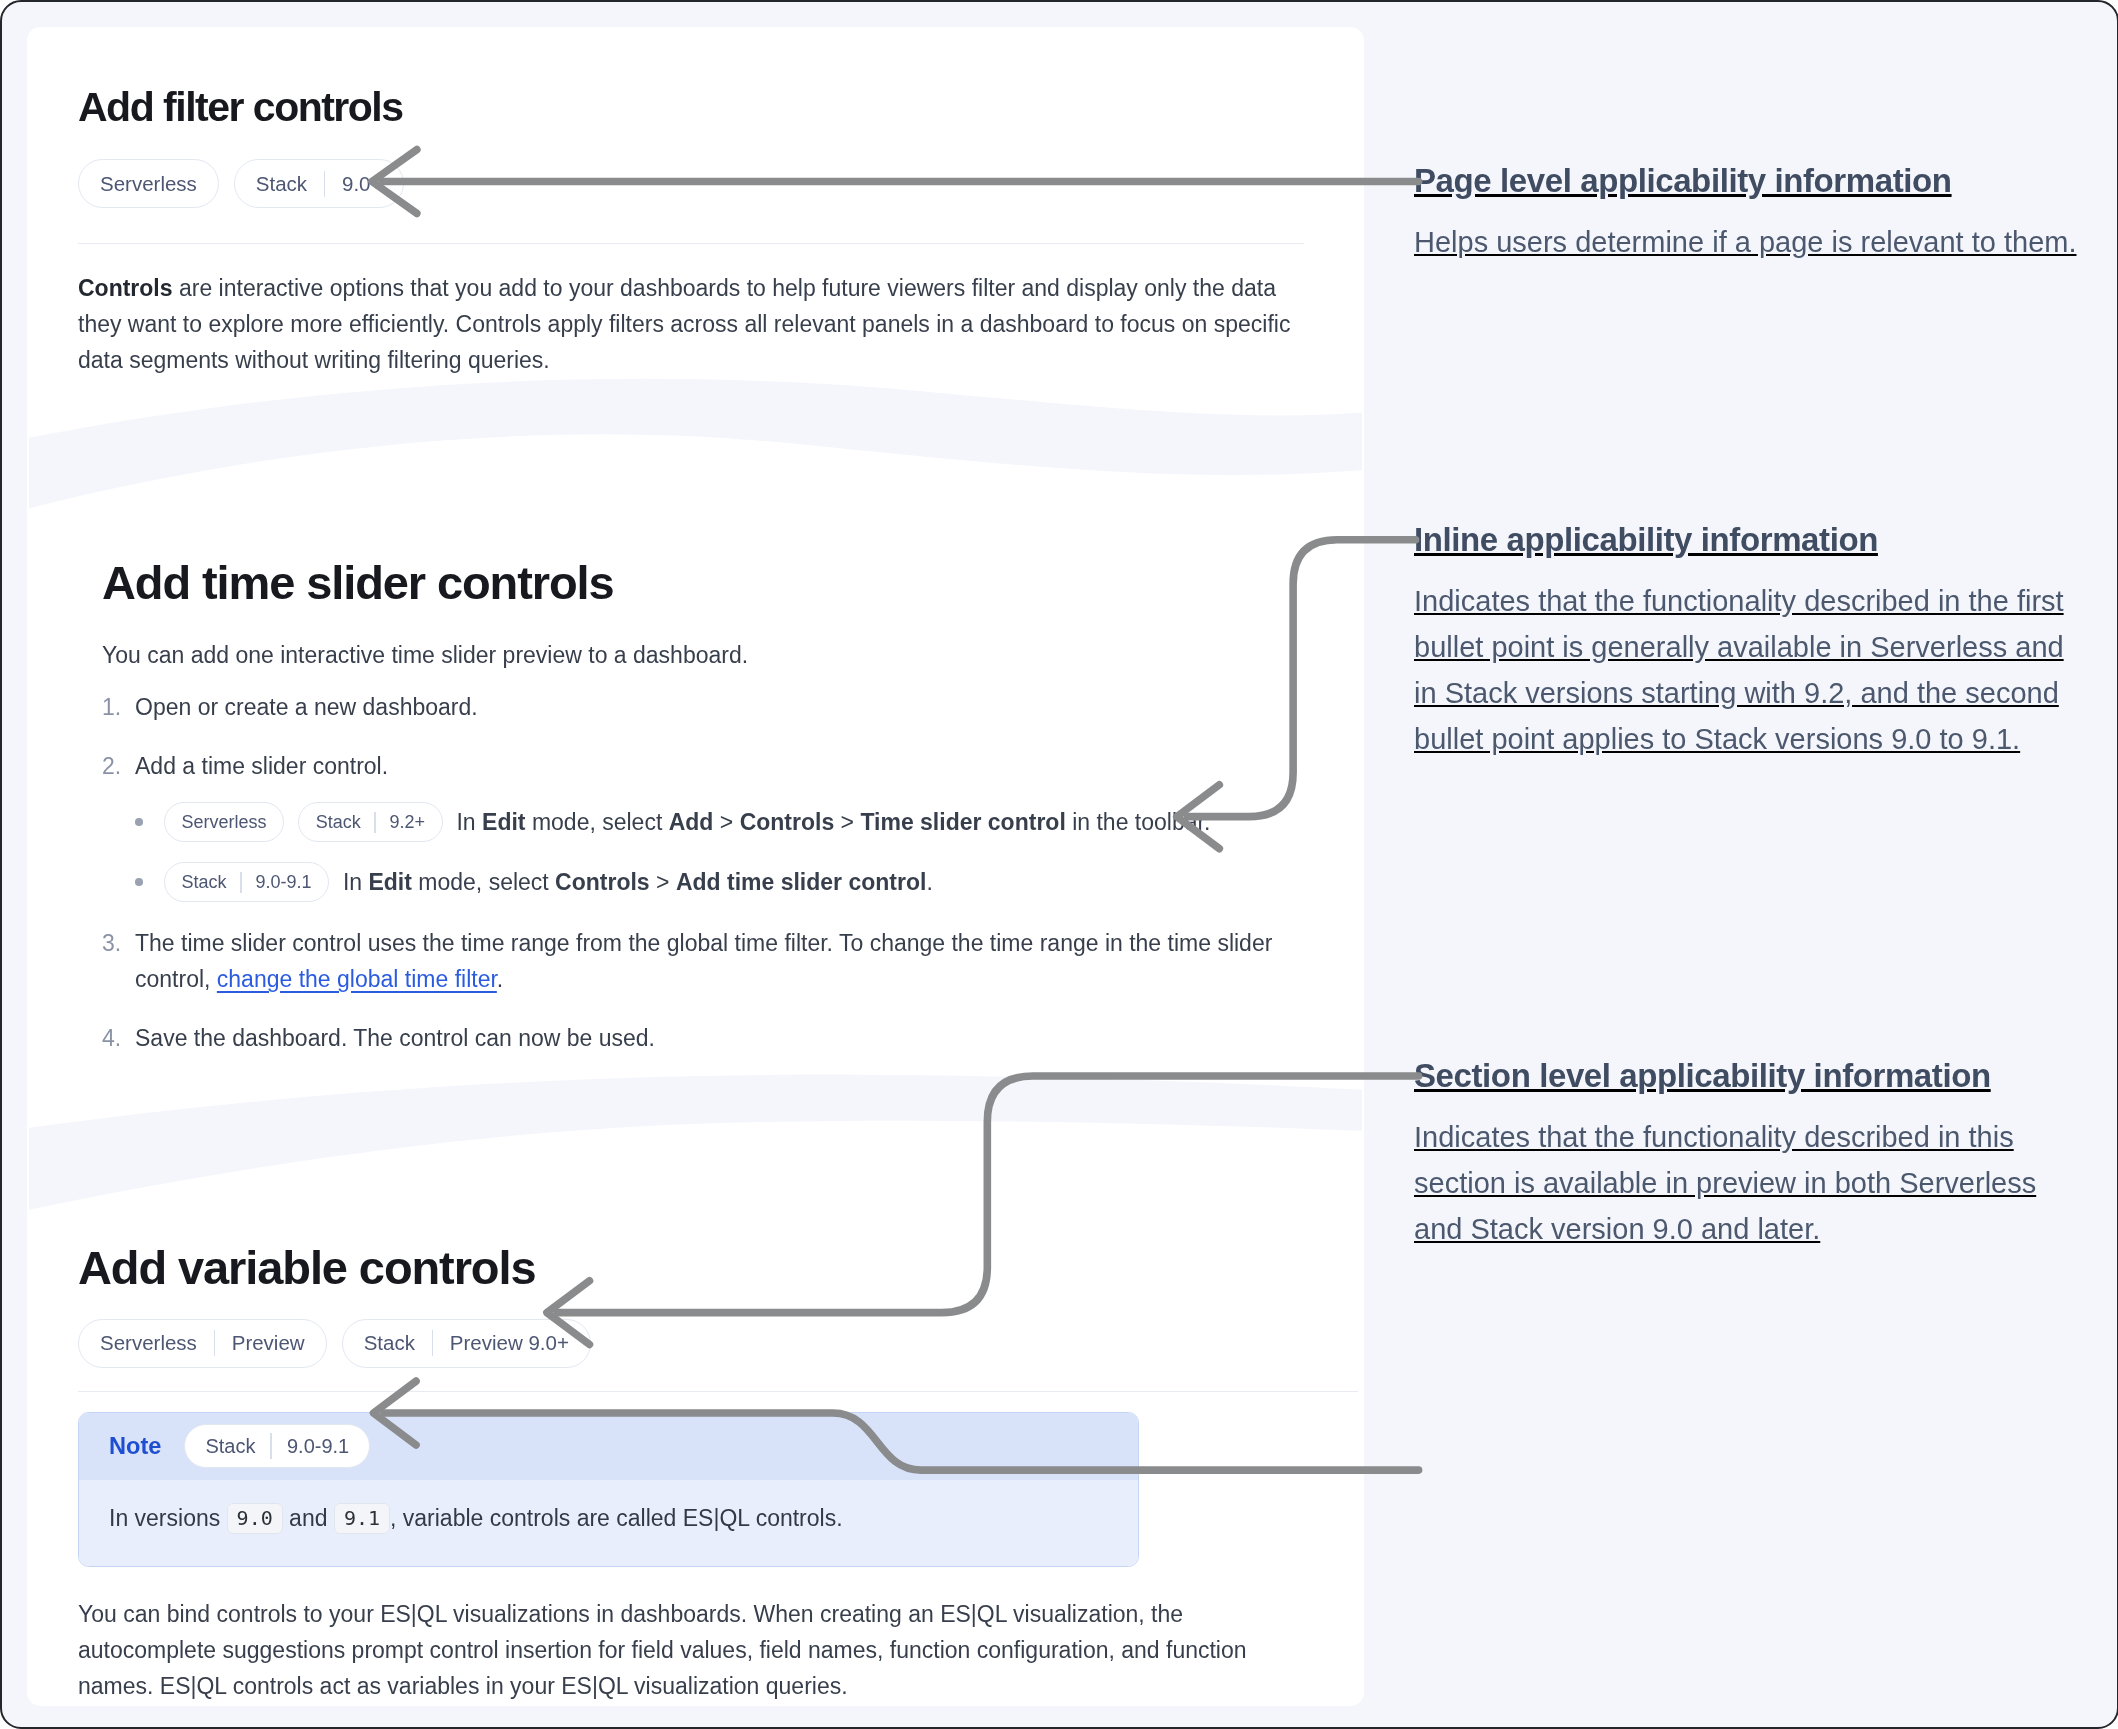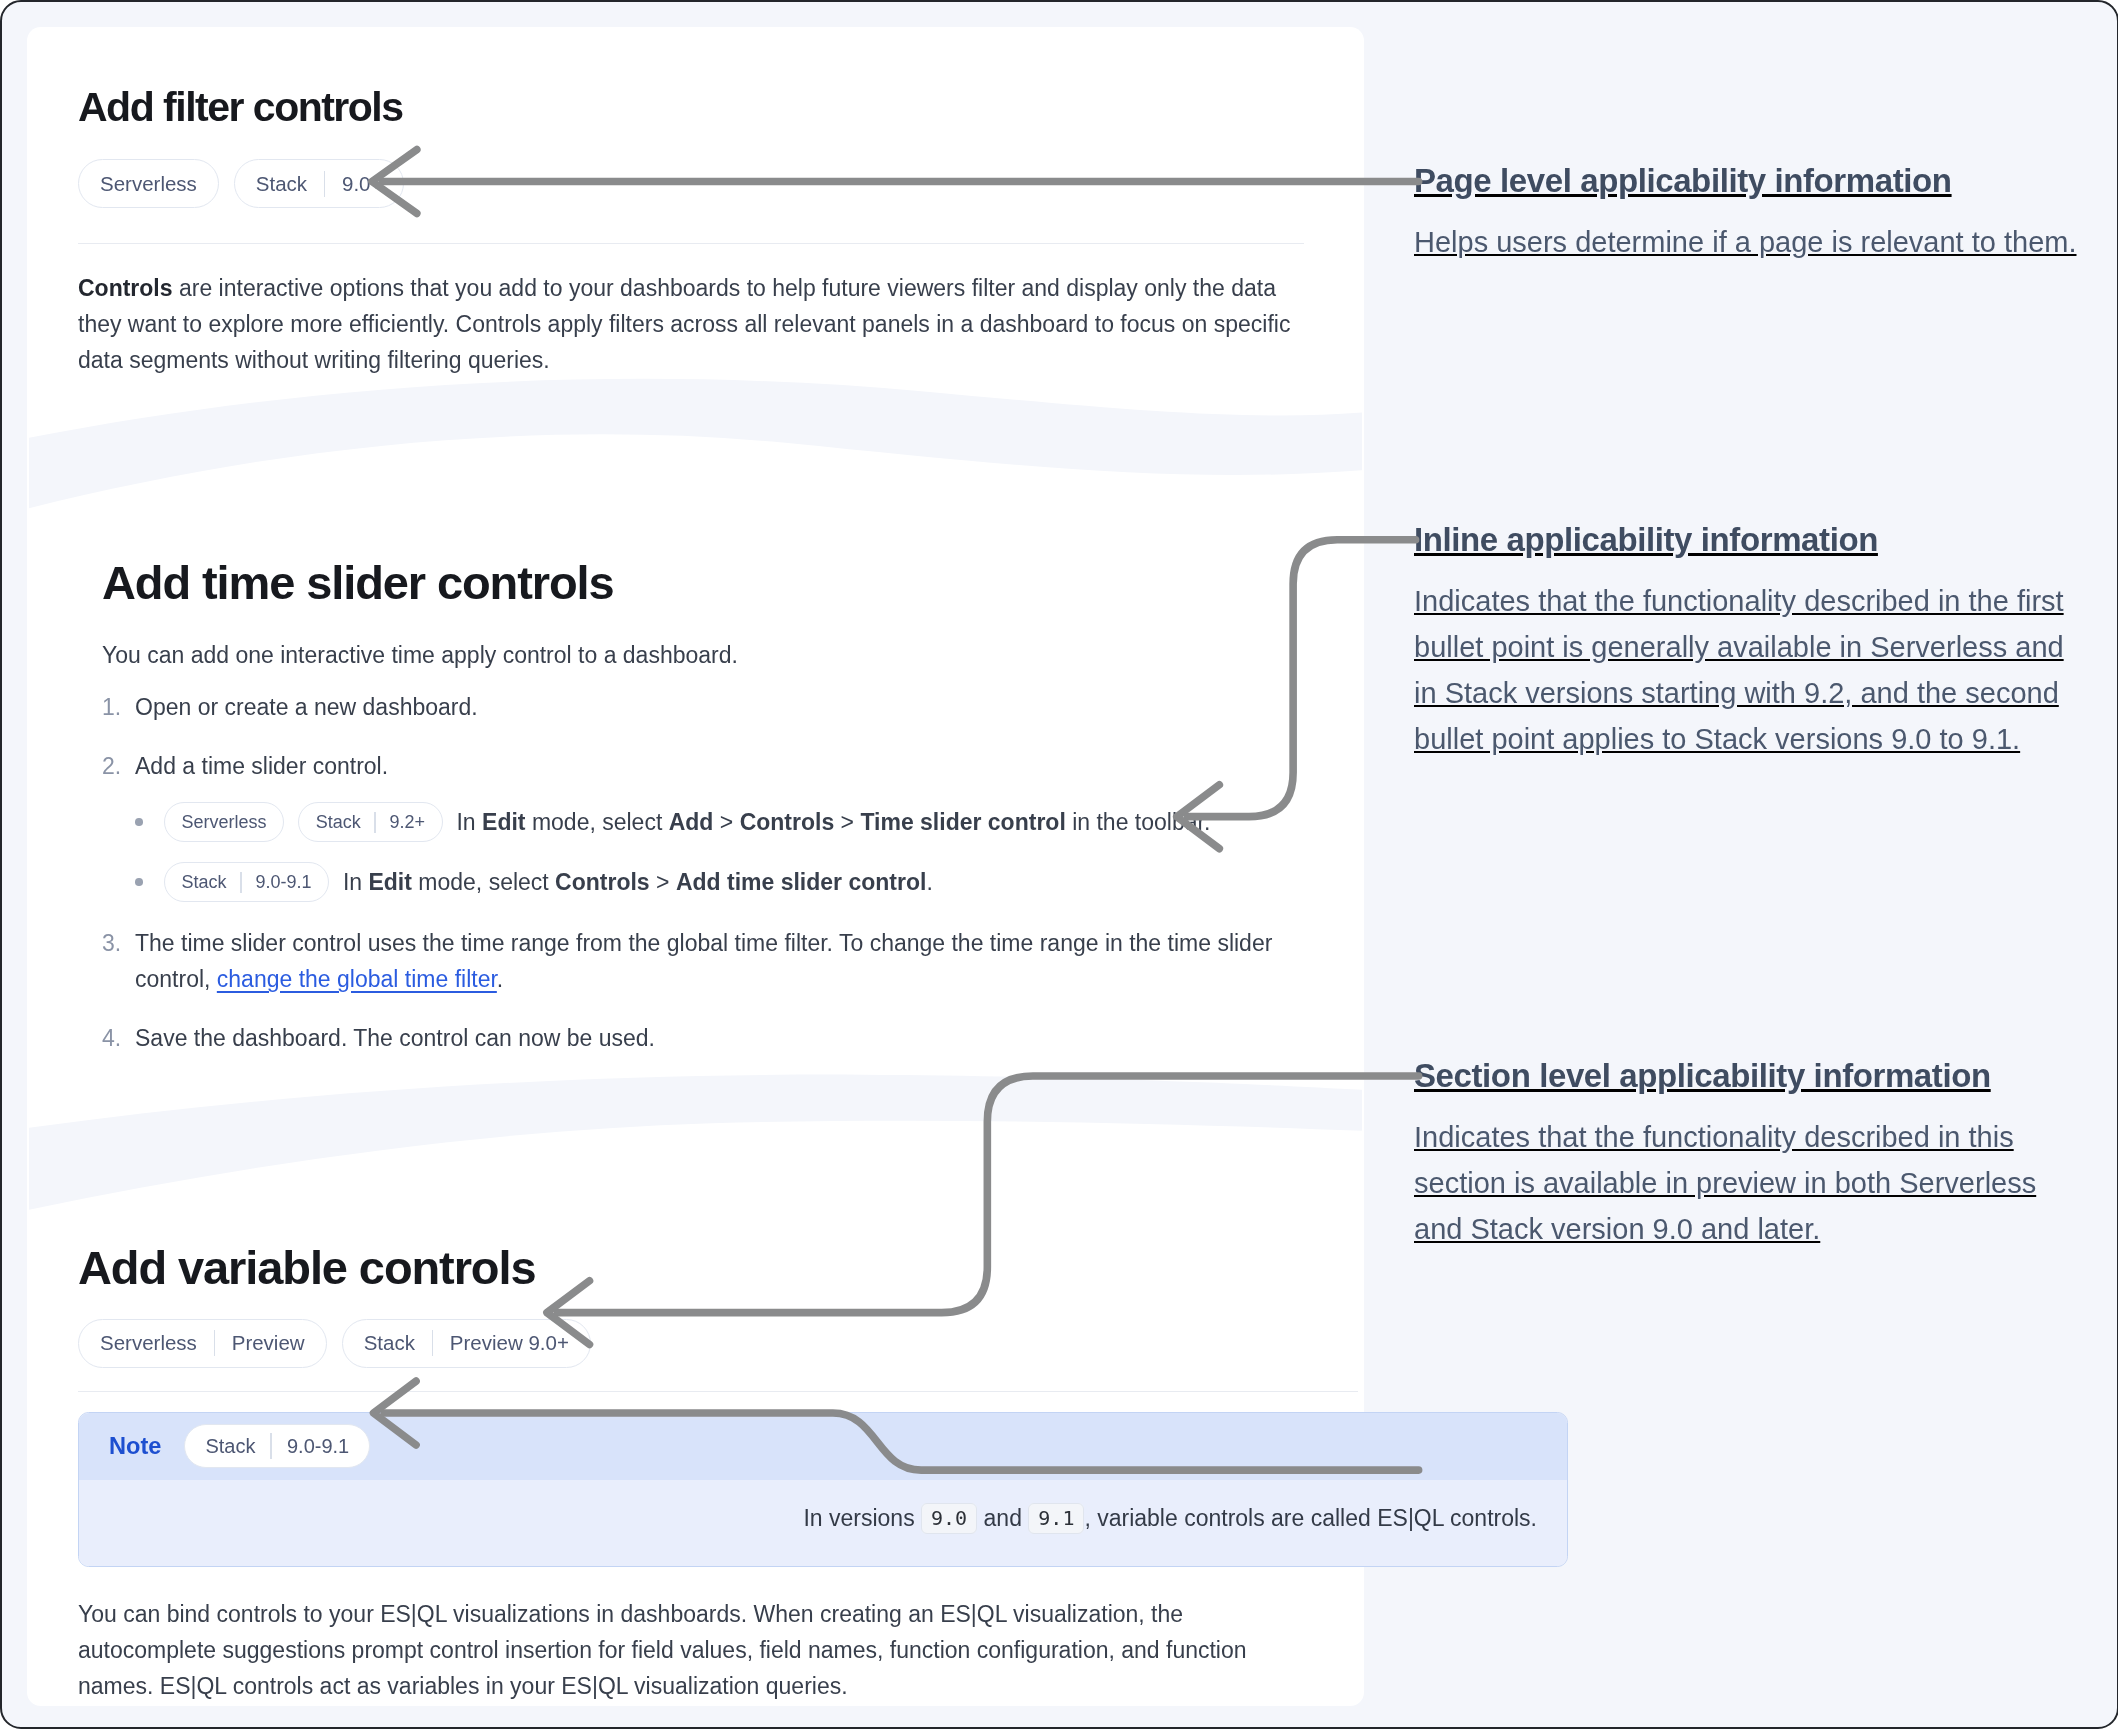--- a/index.html
+++ b/index.html
@@ -30,21 +30,21 @@
   .step{display:grid;grid-template-columns:33px 1fr;margin-top:23px;font-size:23px;line-height:36px;color:#383f4c;}
   .step:first-child{margin-top:0;}
   .step .num{color:#8a93a6;}
   .subs{margin-top:18px;}
   .sub{display:flex;align-items:center;gap:13.7px;margin-top:20px;font-size:23px;color:#383f4c;}
   .sub:first-child{margin-top:0;}
   .dot{width:7.6px;height:7.6px;border-radius:50%;background:#9aa2b1;margin-right:7.6px;flex:0 0 auto;}
   .sub .txt{white-space:nowrap;}
   a.link{color:#2b5ce0;text-decoration:underline;text-underline-offset:3.8px;}
   
-  .note{margin-top:20px;border:1.5px solid #c3d4f4;border-radius:10.6px;overflow:hidden;width:1490px;box-sizing:border-box;text-align:right;}
+  .note{margin-top:20px;border:1.5px solid #c3d4f4;border-radius:10.6px;overflow:hidden;width:1061px;box-sizing:border-box;}
   .note-head{display:flex;align-items:center;gap:23px;background:#d8e3fa;height:67px;padding:0 0 0 30px;}
   .note-label{font-size:23.6px;font-weight:700;color:#1d4fd0;}
   .pill.note-pill{height:44px;padding:0 20px;font-size:20px;gap:15px;}
   .note-body{background:#e9eefc;padding:20px 30px 29px 30px;font-size:23px;line-height:36px;color:#333a47;}
   code.chip{font-family:"DejaVu Sans Mono", monospace;font-size:20px;background:#f3f5f9;border:1.5px solid #e0e5ee;
             border-radius:6px;padding:2.3px 9px;color:#2c3037;}
   .sec3 p.body{margin-top:29px;width:1206px;}
   
   .anno{position:absolute;left:1412px;width:669px;text-decoration:underline;}
   .anno h3{margin:0;font-size:33px;line-height:41px;font-weight:700;letter-spacing:-0.4px;color:#3f4c61;}
@@ -72,21 +72,21 @@
           <span class="sep"></span>
           <span>9.0+</span>
         </span>
       </div>
       <hr class="rule">
       <p class="body"><b>Controls</b> are interactive options that you add to your dashboards to help future viewers filter and display only the data they want to explore more efficiently. Controls apply filters across all relevant panels in a dashboard to focus on specific data segments without writing filtering queries.</p>
     </div>
 
     <div class="sec sec2">
       <h2>Add time slider controls</h2>
-      <p class="body intro">You can add one interactive time apply control to a dashboard.</p>
+      <p class="body intro">You can add one interactive time slider preview to a dashboard.</p>
       <div class="steps">
         <div class="step">
           <span class="num">1.</span>
           <span>Open or create a new dashboard.</span>
         </div>
         <div class="step">
           <span class="num">2.</span>
           <span>
             <span>Add a time slider control.</span>
             <span class="subs" style="display:block;">

